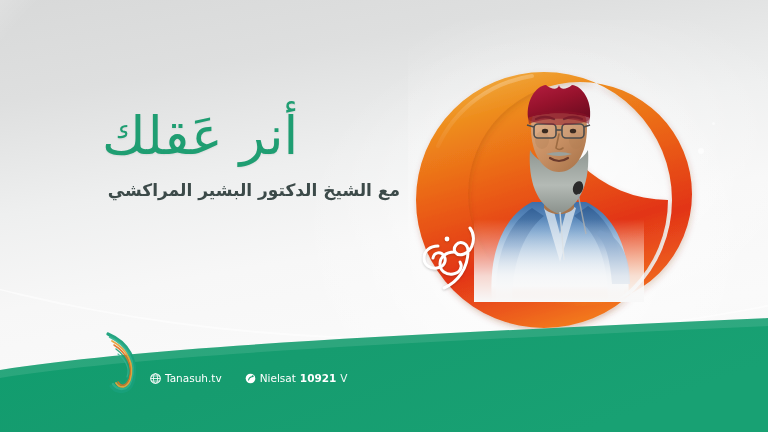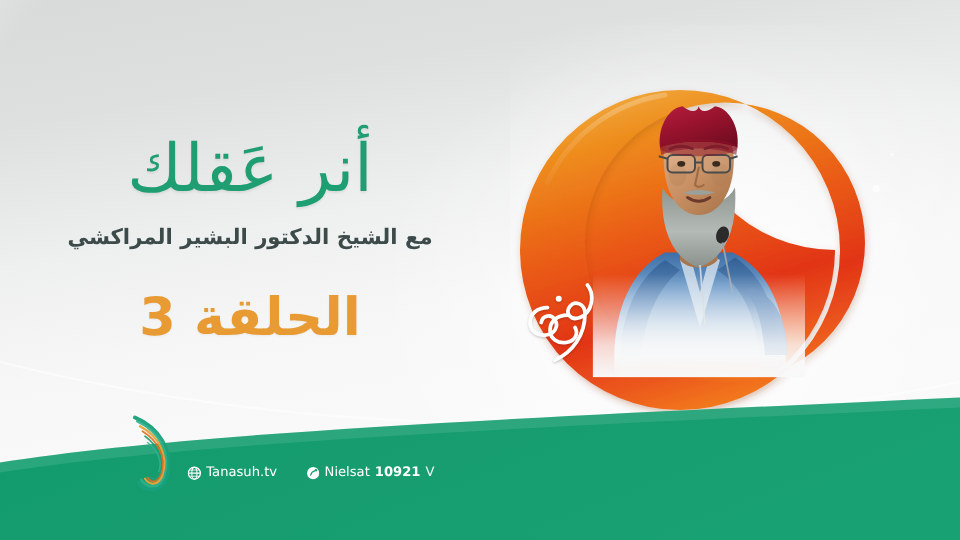--- a/index.html
+++ b/index.html
@@ -69,20 +69,21 @@
     line-height:1.05;
     text-shadow:0 1px 2px rgba(0,0,0,0.07);
   }
   #subtitle {
     margin-top:16px;
     font-family:"DejaVu Sans", sans-serif;
     font-size:17px;
     font-weight:bold;
     color:#3c4a49;
     letter-spacing:0px;
+    text-align:right;
   }
   #episode {
     margin-top:29px;
     font-family:"DejaVu Sans", sans-serif;
     font-size:42px;
     font-weight:bold;
     color:#e89a33;
     letter-spacing:1px;
     text-shadow:0 1px 2px rgba(0,0,0,0.05);
   }
@@ -149,21 +150,20 @@
   <div id="glow-center"></div>
 
   <div class="sparkle" style="left:480px;top:92px;width:9px;height:9px;opacity:.85;"></div>
   <div class="sparkle" style="left:468px;top:105px;width:4px;height:4px;opacity:.6;"></div>
   <div class="sparkle" style="left:698px;top:148px;width:6px;height:6px;opacity:.7;"></div>
   <div class="sparkle" style="left:712px;top:122px;width:3px;height:3px;opacity:.55;"></div>
 
   <div id="text-block">
     <div id="main-title">أنر عَقلك</div>
     <div id="subtitle">مع الشيخ الدكتور البشير المراكشي</div>
-    <div id="episode">الحلقة 3</div>
   </div>
 
   <div id="stage">
 
     <div id="crescent-wrap">
       <svg width="300" height="268" viewBox="0 0 300 268" xmlns="http://www.w3.org/2000/svg">
         <defs>
           <linearGradient id="cgrad" x1="0.30" y1="0" x2="0.62" y2="1">
             <stop offset="0%" stop-color="#f0a83c"></stop>
             <stop offset="14%" stop-color="#ee8c1c"></stop>

